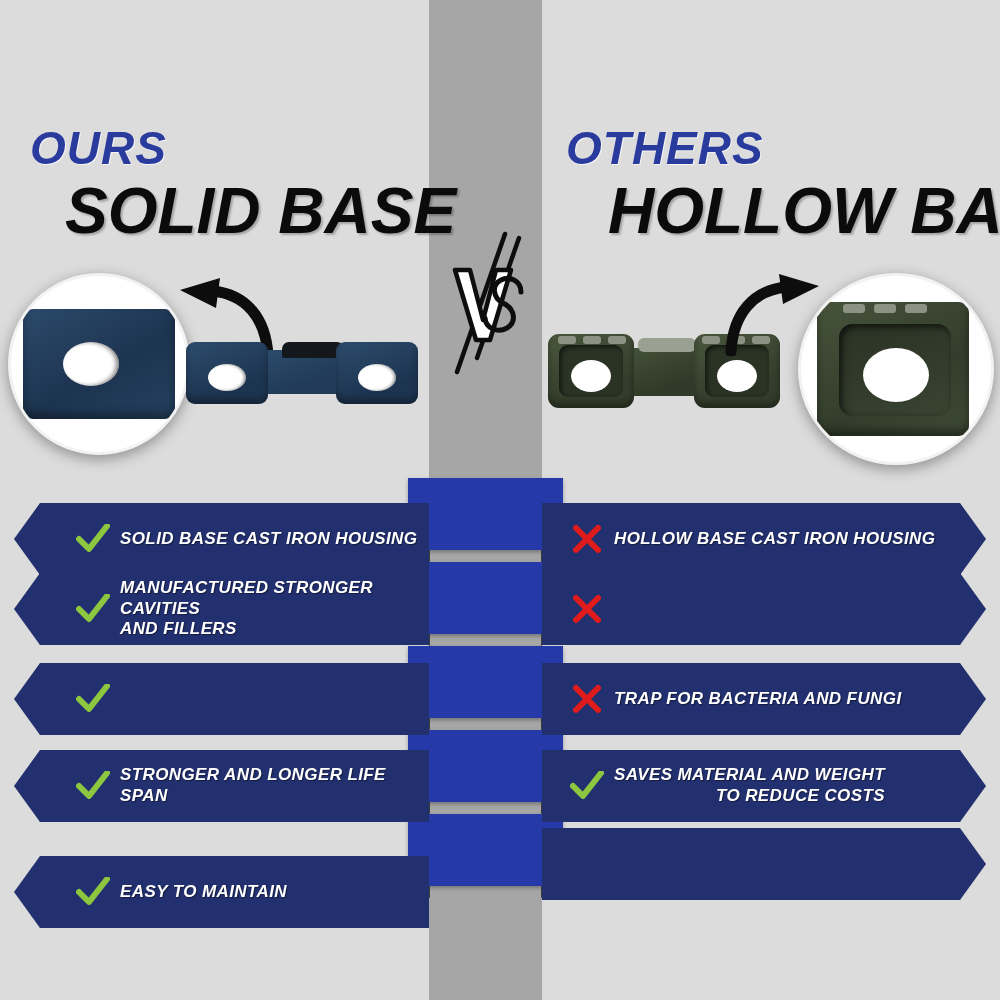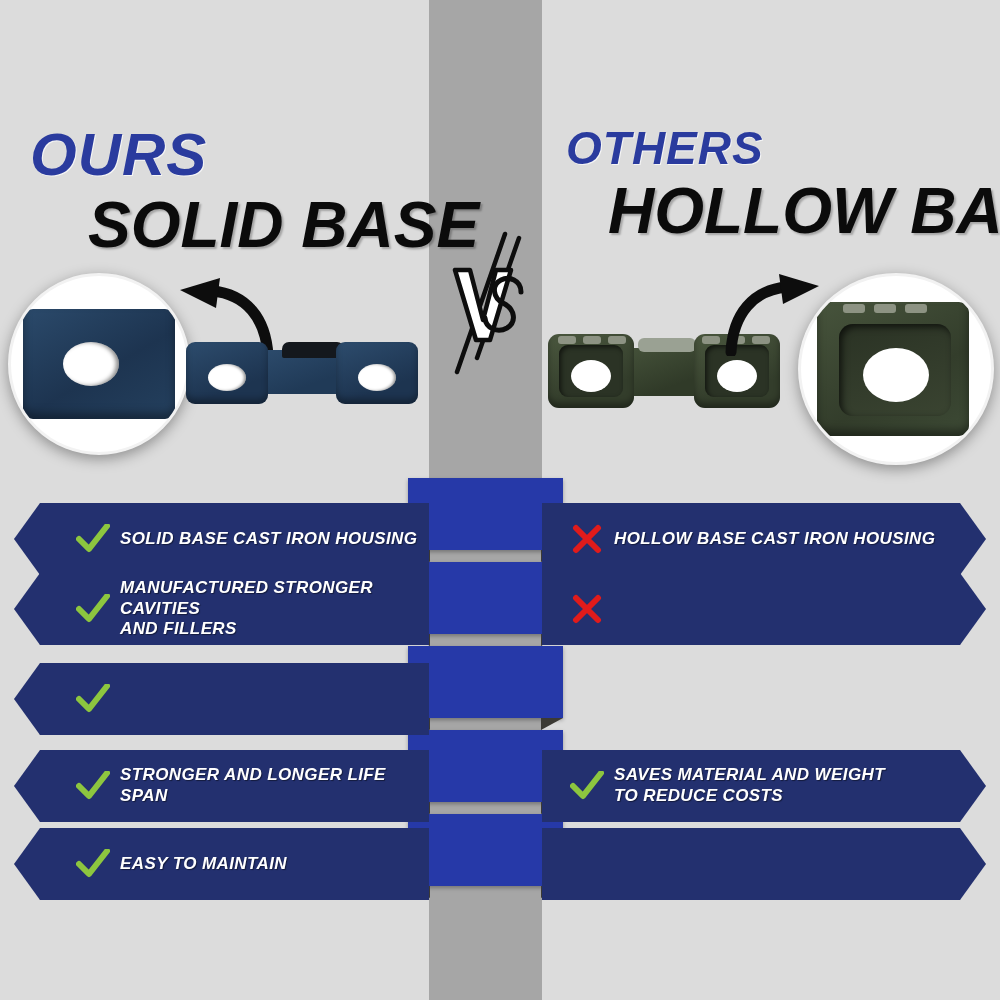--- a/index.html
+++ b/index.html
@@ -22,22 +22,22 @@
     font-weight:bold;font-style:italic;color:#2a3b9e;
     letter-spacing:1px;line-height:1;
     text-shadow:1px 1px 0 rgba(255,255,255,.7);
   }
   .head .title{
     font-weight:bold;font-style:italic;color:#0b0b0b;
     line-height:1;white-space:nowrap;
     text-shadow:2px 2px 2px rgba(0,0,0,.25);
   }
   #head-left{left:30px;top:125px;}
-  #head-left .kicker{font-size:60px;}
-  #head-left .title{font-size:64px;margin-top:8px;margin-left:58px;}
+  #head-left .kicker{font-size:46px;}
+  #head-left .title{font-size:64px;margin-top:8px;margin-left:35px;}
   #head-right{left:566px;top:125px;}
   #head-right .kicker{font-size:46px;}
   #head-right .title{font-size:64px;margin-top:8px;margin-left:42px;}
 
   
   .photo-zone{position:absolute;top:268px;height:190px;}
   #photo-left{left:0;width:429px;}
   #photo-right{left:542px;width:458px;}
 
   
@@ -159,20 +159,21 @@
   }
   .banner.left{
     left:0;right:0;
     clip-path:polygon(26px 0, 100% 0, 100% 100%, 26px 100%, 0 50%);
     padding-left:52px;
   }
   .banner.right{
     left:0;right:0;
     clip-path:polygon(0 0, calc(100% - 26px) 0, 100% 50%, calc(100% - 26px) 100%, 0 100%);
     padding-left:18px;
+    text-align:right;
   }
   .mark{width:54px;flex:0 0 54px;display:flex;align-items:center;justify-content:center;}
   .row-label{
     color:#ffffff;font-weight:bold;font-style:italic;
     font-size:17px;line-height:1.22;letter-spacing:.4px;
     text-shadow:1px 1px 1px rgba(0,0,0,.45);
     white-space:pre-line;
   }
 
   .row-left{left:14px;width:415px;}
@@ -344,20 +345,30 @@
 
   <div class="row row-left" style="top:663px">
     <div class="banner left">
       <span class="mark">
         <svg width="34" height="30" viewBox="0 0 34 30">
             <path d="M3 15 L 13 25 L 31 2" stroke="#8dc63f" stroke-width="6" fill="none" stroke-linecap="round" stroke-linejoin="round"></path>
           </svg>
       </span>
     </div>
   </div>
+  <div class="row row-right" style="top:663px">
+    <div class="banner right">
+      <span class="mark">
+        <svg width="30" height="30" viewBox="0 0 30 30">
+            <path d="M4 4 L 26 26 M26 4 L 4 26" stroke="#e01b1b" stroke-width="6" fill="none" stroke-linecap="round"></path>
+          </svg>
+      </span>
+      <span class="row-label">TRAP FOR BACTERIA AND FUNGI</span>
+    </div>
+  </div>
 
   <div class="row row-left" style="top:750px">
     <div class="banner left">
       <span class="mark">
         <svg width="34" height="30" viewBox="0 0 34 30">
             <path d="M3 15 L 13 25 L 31 2" stroke="#8dc63f" stroke-width="6" fill="none" stroke-linecap="round" stroke-linejoin="round"></path>
           </svg>
       </span>
       <span class="row-label">STRONGER AND LONGER LIFE SPAN</span>
     </div>
@@ -367,21 +378,21 @@
       <span class="mark">
         <svg width="34" height="30" viewBox="0 0 34 30">
             <path d="M3 15 L 13 25 L 31 2" stroke="#8dc63f" stroke-width="6" fill="none" stroke-linecap="round" stroke-linejoin="round"></path>
           </svg>
       </span>
       <span class="row-label">SAVES MATERIAL AND WEIGHT
 TO REDUCE COSTS</span>
     </div>
   </div>
 
-  <div class="row row-left" style="top:828px">
+  <div class="row row-left" style="top:856px">
     <div class="banner left">
       <span class="mark">
         <svg width="34" height="30" viewBox="0 0 34 30">
             <path d="M3 15 L 13 25 L 31 2" stroke="#8dc63f" stroke-width="6" fill="none" stroke-linecap="round" stroke-linejoin="round"></path>
           </svg>
       </span>
       <span class="row-label">EASY TO MAINTAIN</span>
     </div>
   </div>
   <div class="row row-right" style="top:828px">

